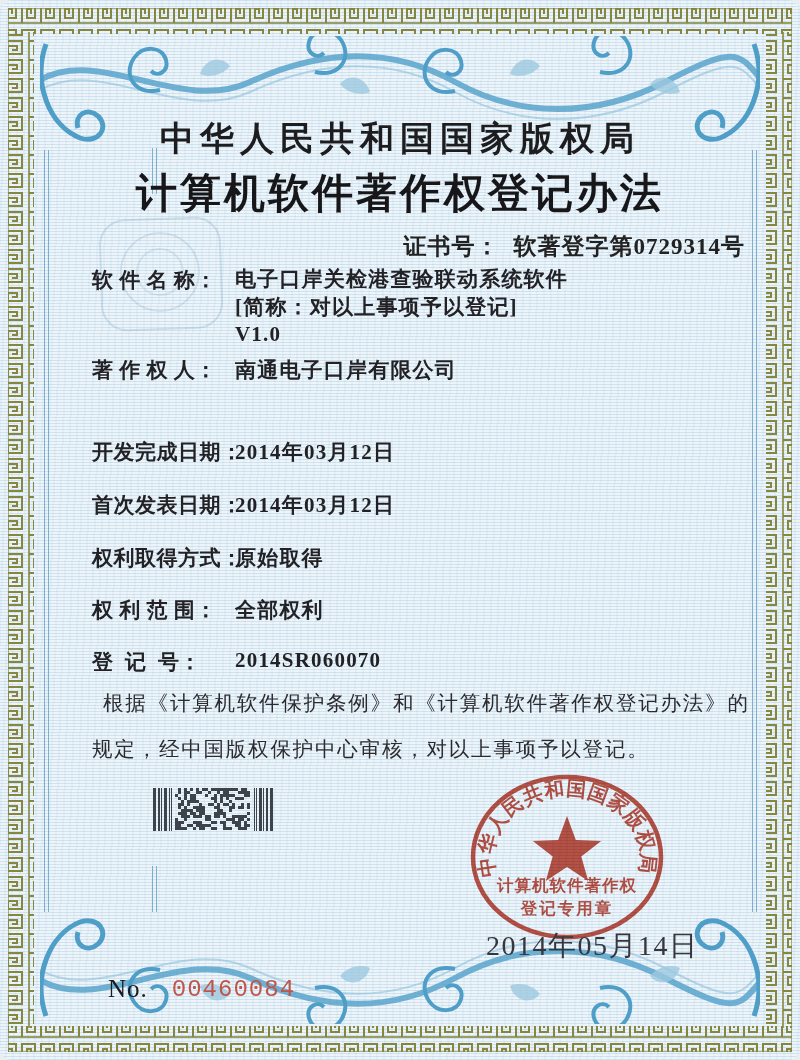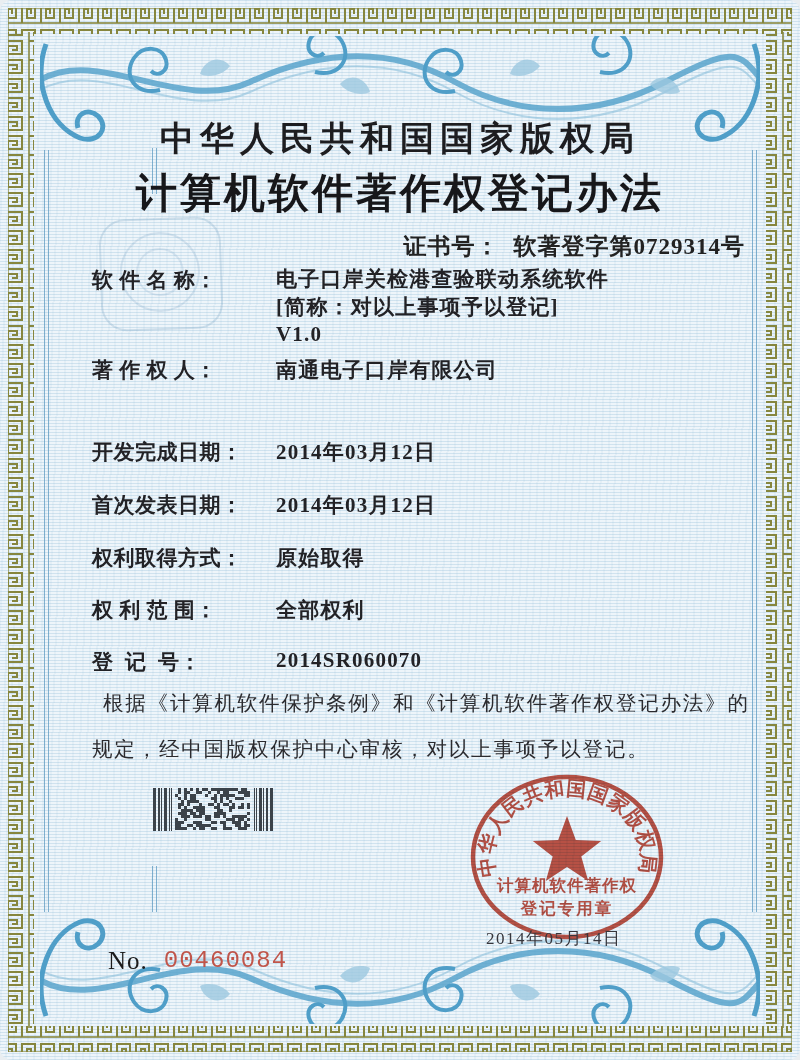--- a/index.html
+++ b/index.html
@@ -29,38 +29,38 @@
   .watermark::after{content:"";position:absolute;left:34px;top:28px;width:44px;height:44px;
     border:2px solid rgba(130,170,200,.22);border-radius:50%;}
   
   .org-title{left:0;right:0;top:116px;text-align:center;font-size:34px;font-weight:bold;
     letter-spacing:6px;color:#1d1d20;}
   .cert-title{left:0;right:0;top:166px;text-align:center;font-size:41px;font-weight:bold;
     letter-spacing:3px;color:#17171a;}
   .cert-no{right:55px;top:231px;font-size:23px;font-weight:bold;letter-spacing:1px;color:#222;}
   .cert-no .lbl{margin-right:14px;}
   
-  .row{position:absolute;left:92px;right:50px;display:flex;align-items:flex-start;gap:41px;}
+  .row{position:absolute;left:92px;right:50px;display:flex;align-items:flex-start;}
   .flabel{display:inline-block;width:143px;flex:0 0 143px;font-size:21px;font-weight:bold;
     letter-spacing:.5px;white-space:pre;}
   .fvalue{font-size:21px;font-weight:bold;letter-spacing:1.2px;}
   .vcol .fvalue{display:block;line-height:27.5px;}
   
   .stmt{position:absolute;left:92px;font-size:20.5px;letter-spacing:1.8px;color:#2b2b2f;font-weight:500;}
   .stmt.l1{left:103px;top:689px;}
   .stmt.l2{top:735px;}
   
   .barcode{position:absolute;left:153px;top:788px;width:121px;height:43px;}
   .seal{position:absolute;left:467px;top:768px;width:200px;height:178px;
     mix-blend-mode:multiply;opacity:.92;}
-  .serial{position:absolute;left:108px;top:947px;font-size:25px;display:flex;gap:16px;align-items:flex-start;}
+  .serial{position:absolute;left:108px;top:975px;font-size:25px;display:flex;gap:24px;align-items:flex-end;}
   .serial .no{color:#1b1b1b;letter-spacing:1px;}
   .serial .num{font-family:"Liberation Mono","DejaVu Sans Mono",monospace;
     font-size:24px;letter-spacing:1px;}
-  .issue-date{position:absolute;left:486px;top:927px;font-size:17px;letter-spacing:1.5px;color:#36363c;}
+  .issue-date{position:absolute;left:486px;top:927px;font-size:28px;letter-spacing:1.5px;color:#36363c;}
 </style>
 </head>
 <body>
 
 <div class="page">
 
   <svg class="border-frame" width="800" height="1060">
     <defs>
       <pattern id="keyH" width="19" height="26" patternUnits="userSpaceOnUse">
         <path d="M0,23 H19" fill="none" stroke="#86863e" stroke-width="1.6"></path>

